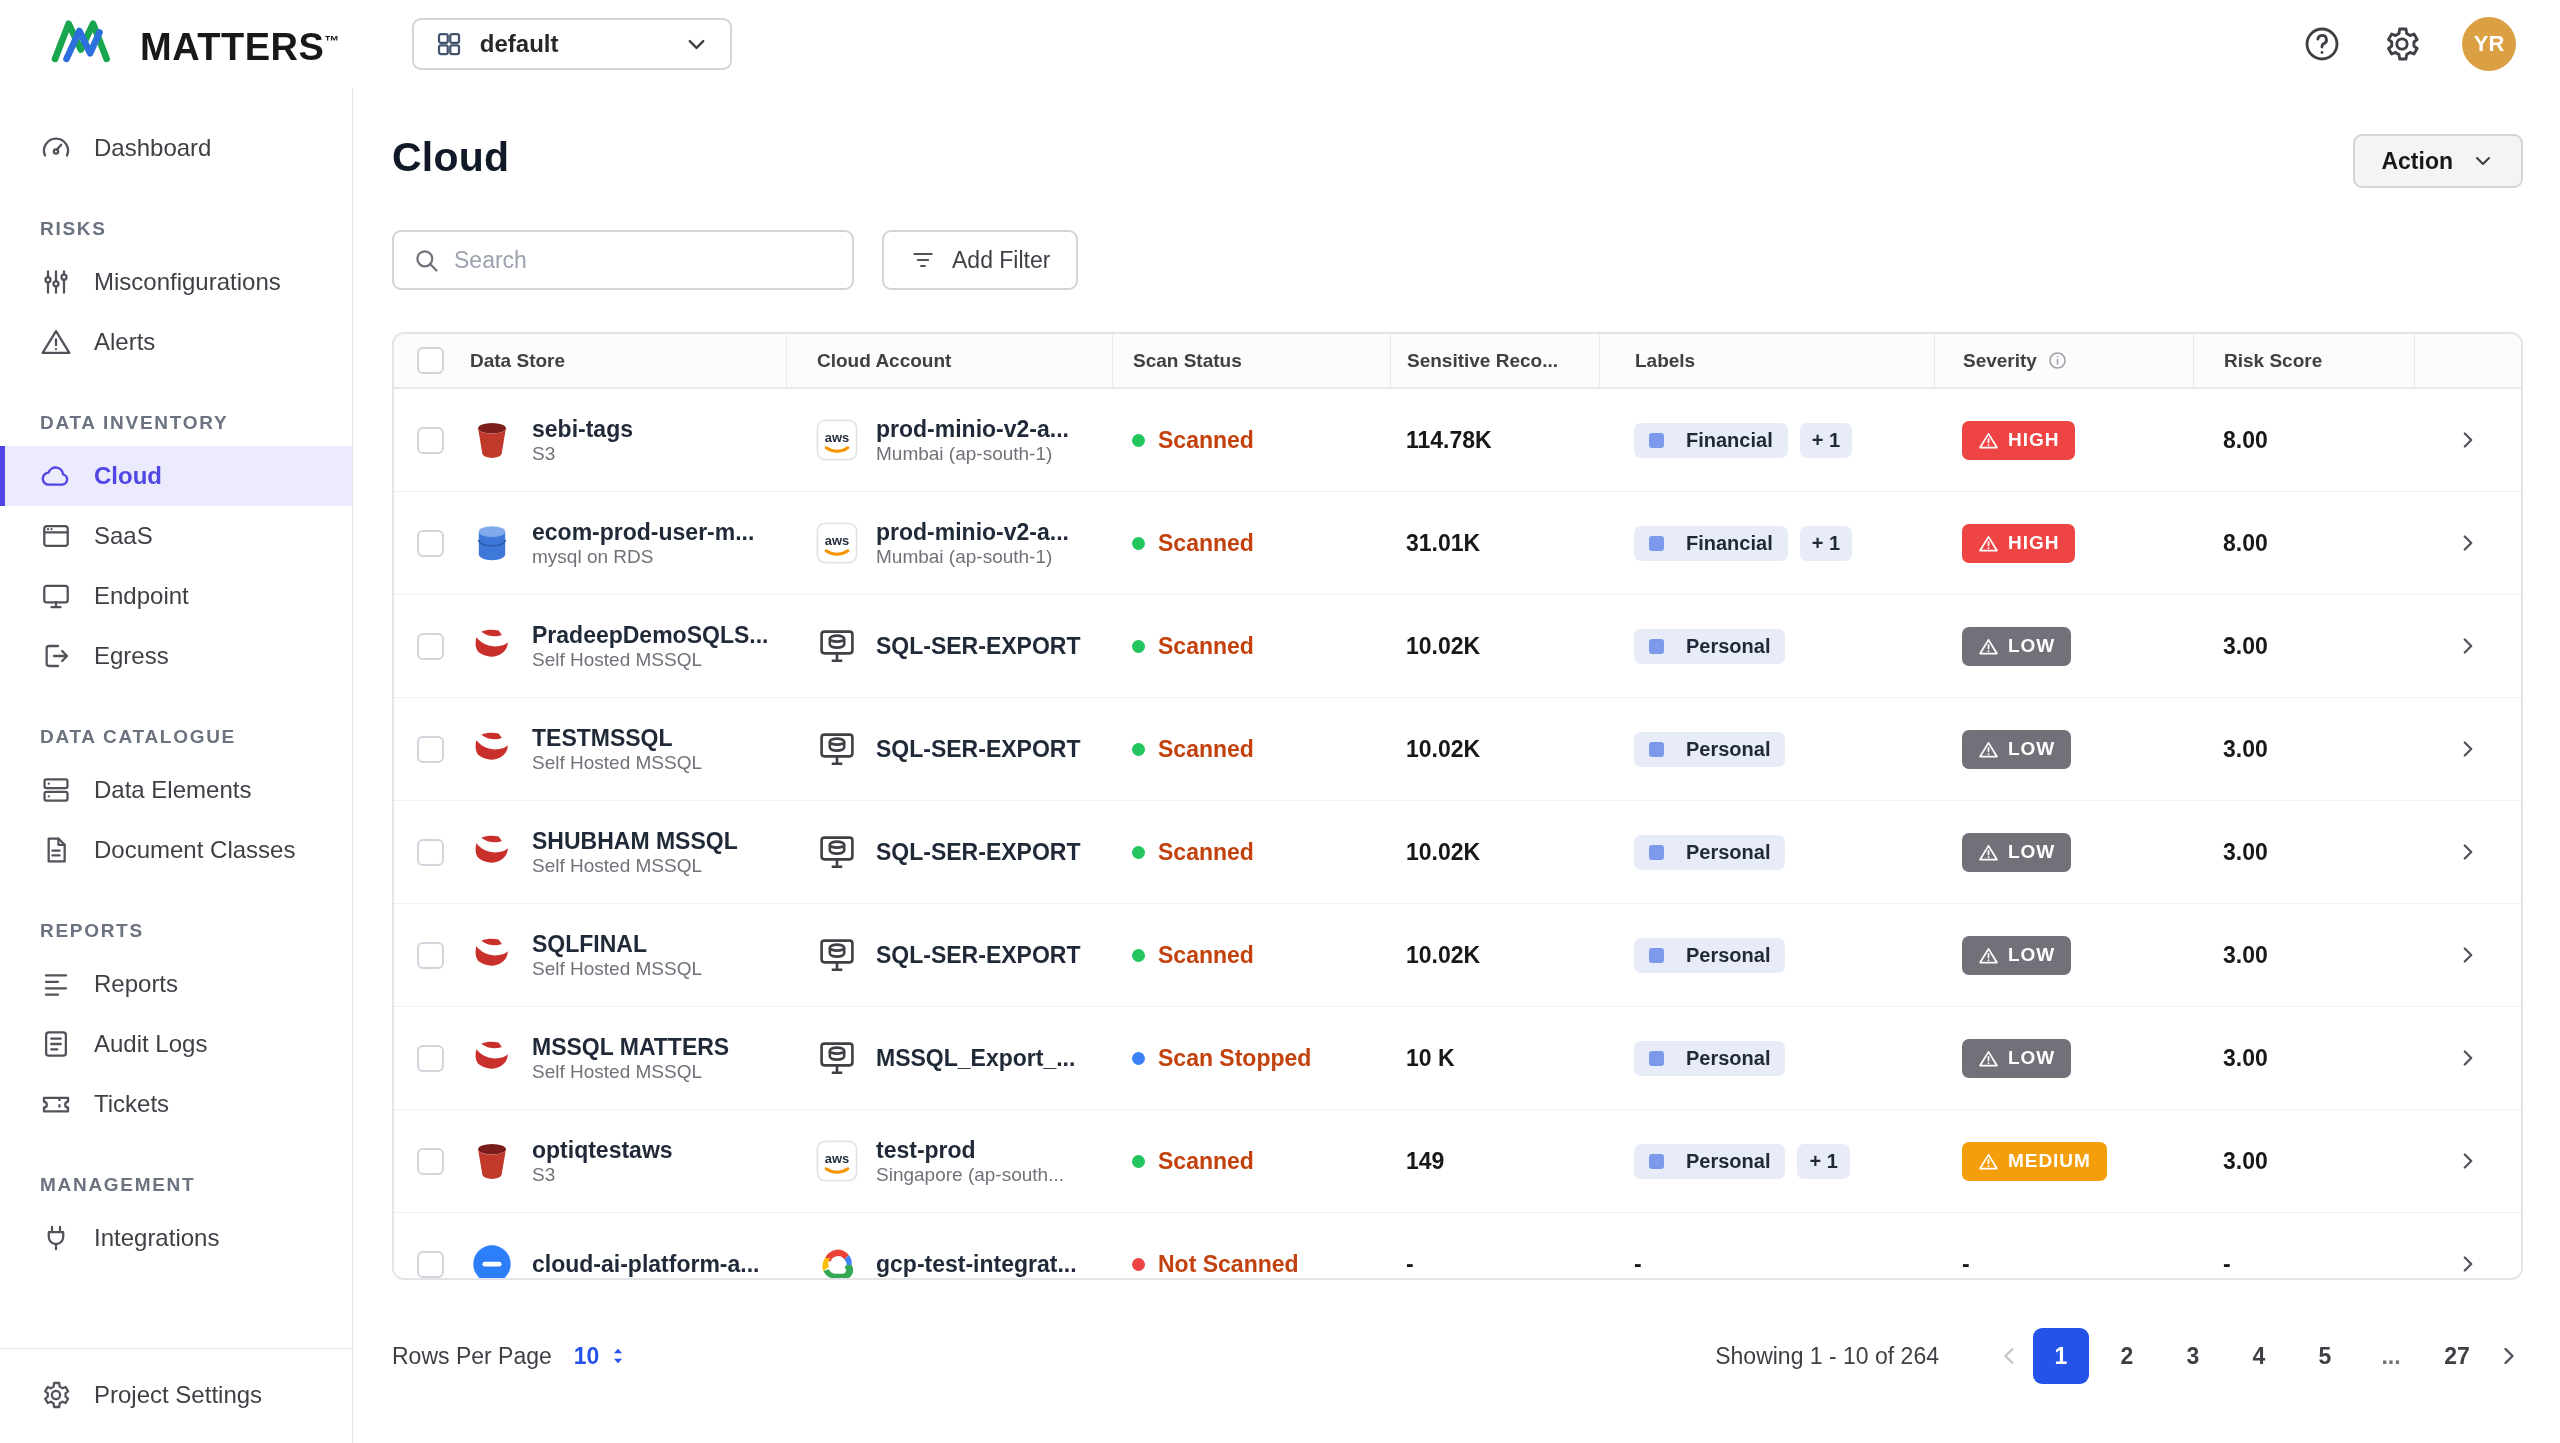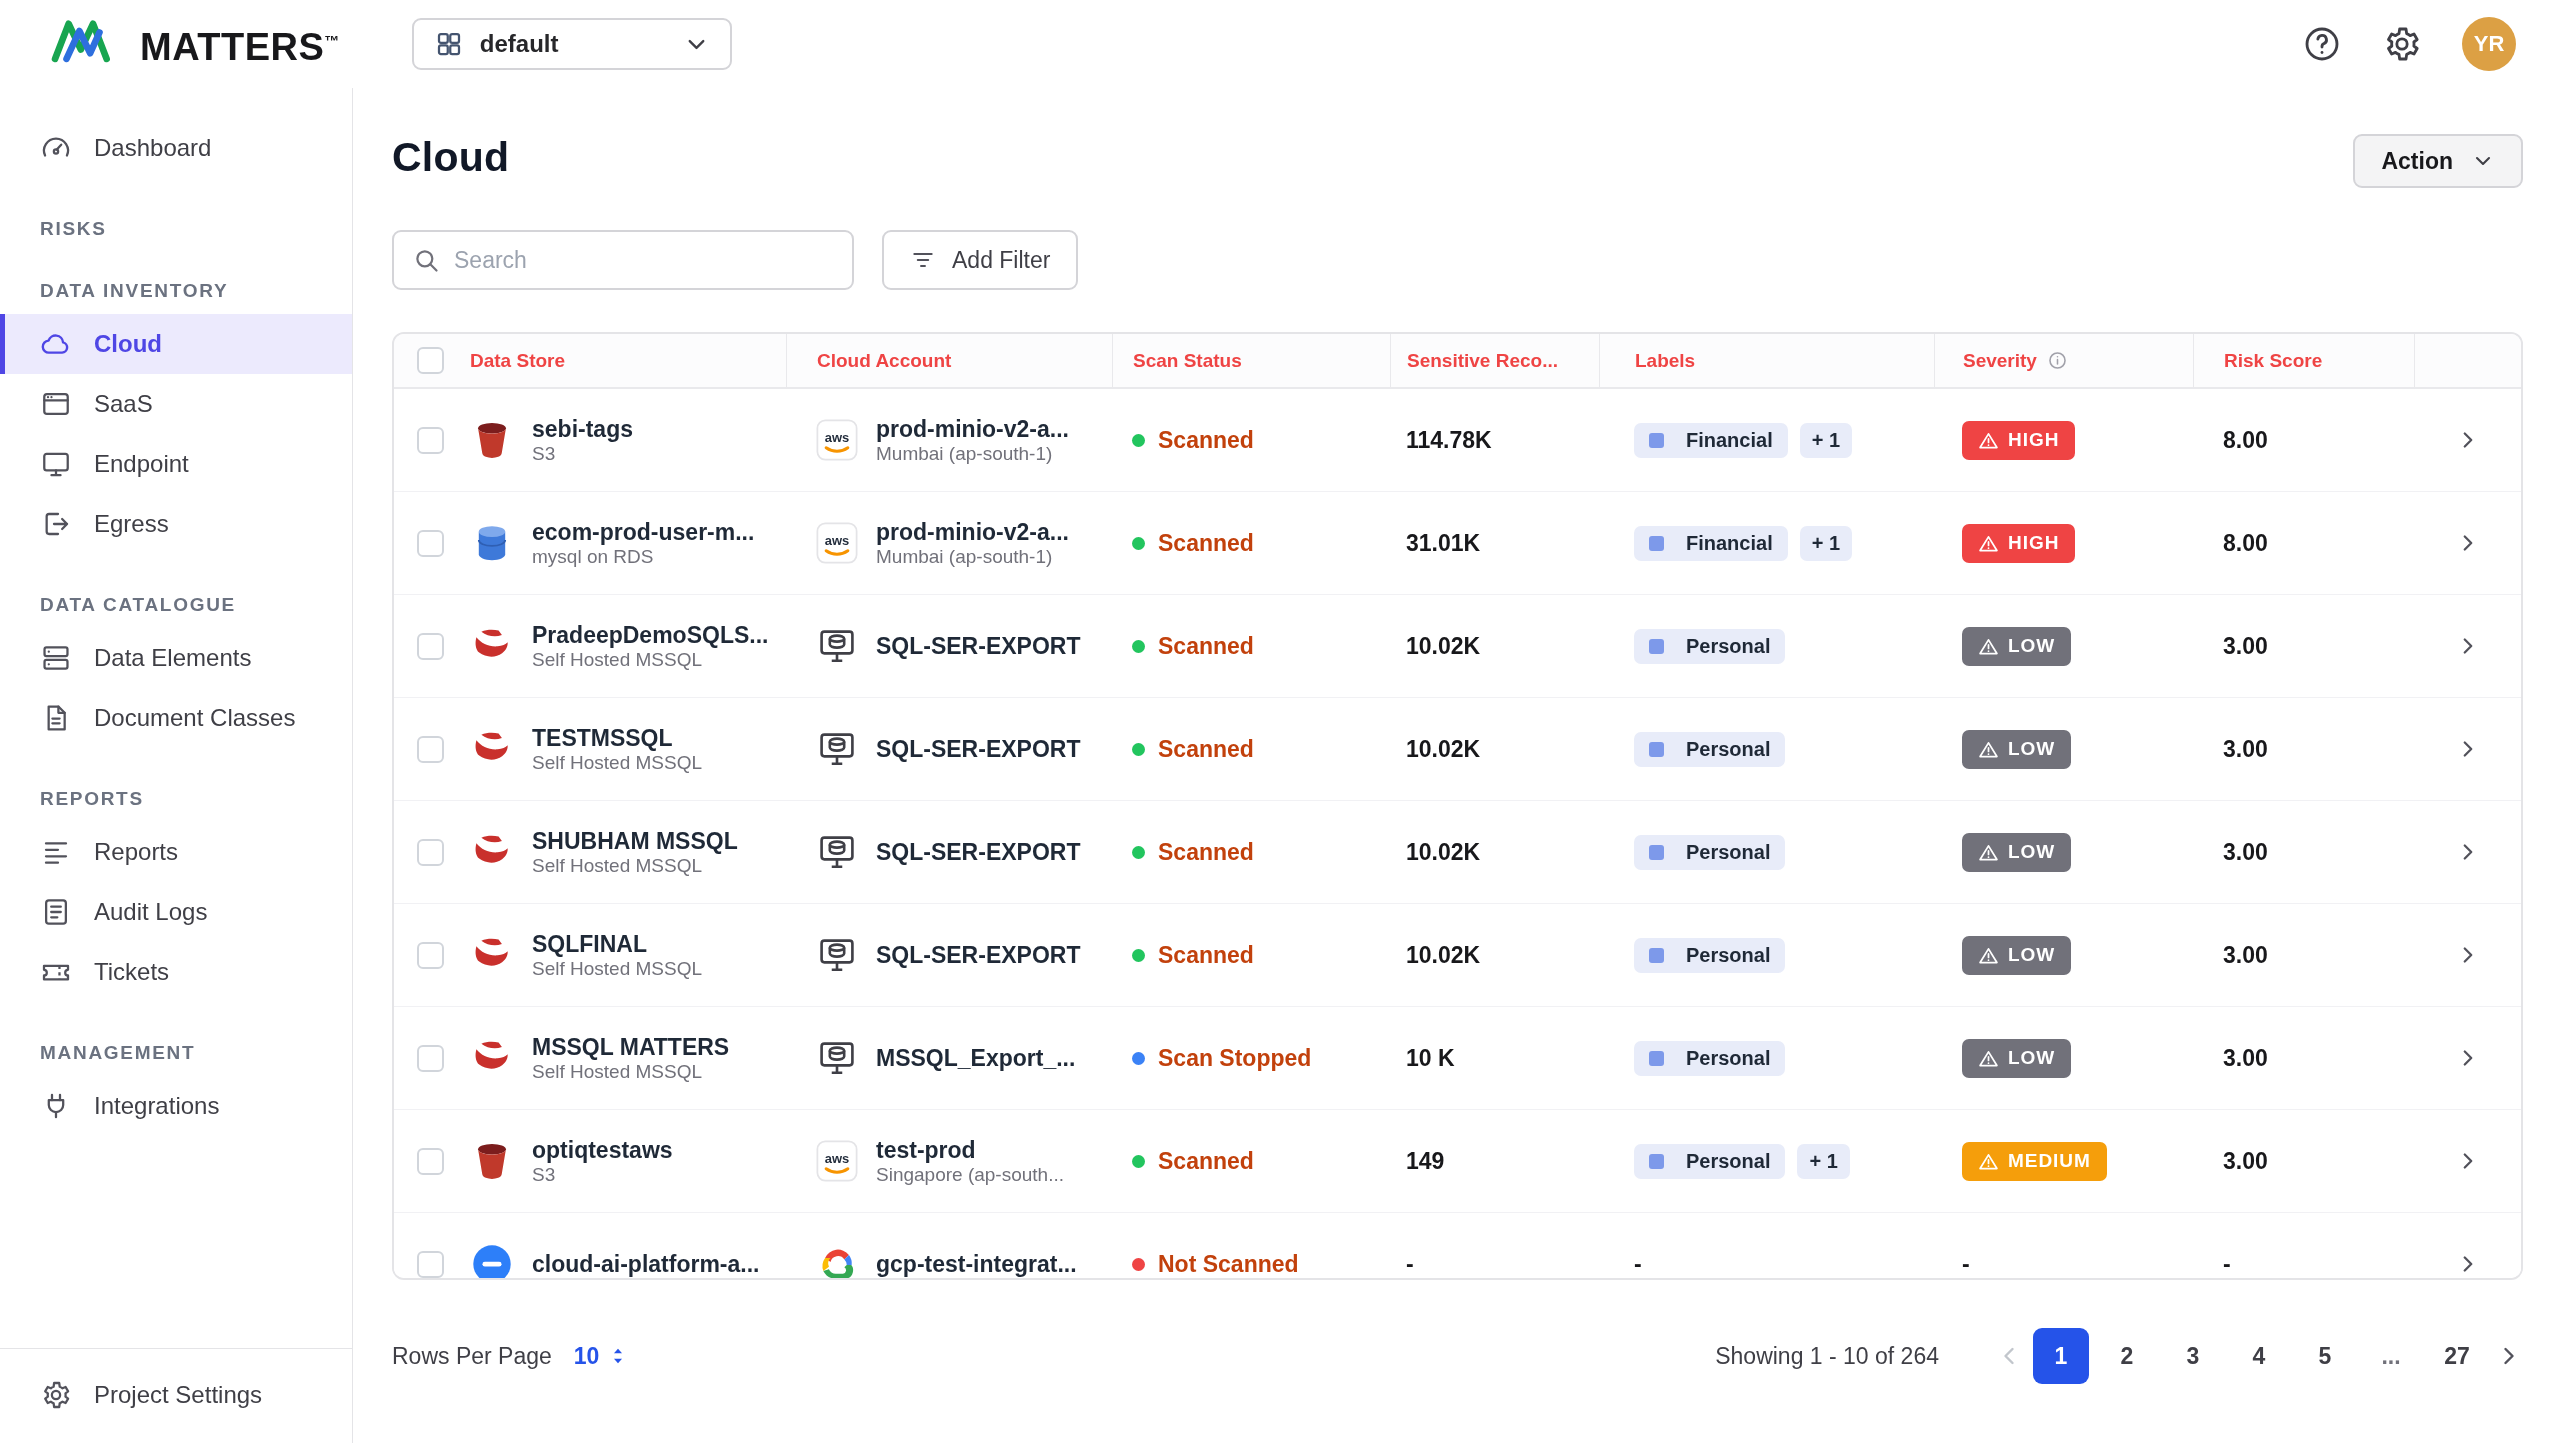--- a/index.html
+++ b/index.html
@@ -48,21 +48,21 @@
   .search-box{display:flex;align-items:center;gap:14px;width:462px;height:60px;border:2px solid #d4d4d8;border-radius:9px;padding:0 18px;background:#fff}
   .search-ic{width:28px;height:28px;color:#71717a;flex:none}
   .search-box input{border:0;outline:0;font-size:23px;width:100%;font-family:inherit;color:#18181b;background:transparent}
   .search-box input::placeholder{color:#9ca3af}
   .add-filter{display:flex;align-items:center;gap:16px;height:60px;border:2px solid #d4d4d8;border-radius:9px;padding:0 26px;font-size:23px;font-weight:500;color:#3f3f46;background:#fff;cursor:pointer}
   .filter-ic{width:26px;height:26px;color:#52525b}
 
   
   .card{margin-top:42px;border:2px solid #e4e4e7;border-radius:12px;height:948px;overflow:hidden;
         --cols:72px 320px 326px 278px 209px 335px 259px 221px 1fr}
-  .thead{display:grid;grid-template-columns:var(--cols);height:55px;align-items:stretch;background:#fcfcfd;border-bottom:2px solid #e9e9ec;color:#ef4444;font-size:19px;font-weight:600}
+  .thead{display:grid;grid-template-columns:var(--cols);height:55px;align-items:stretch;background:#fcfcfd;border-bottom:2px solid #e9e9ec;color:#404040;font-size:19px;font-weight:600}
   .th{display:flex;align-items:center;gap:10px}
   .th.sep{border-left:1.5px solid #e9e9ec}
   .c-check{display:flex;align-items:center;justify-content:center}
   .checkbox{width:27px;height:27px;border:2px solid #d1d5db;border-radius:6px;background:#fff;cursor:pointer;flex:none}
   .p-store{padding-left:4px}
   .p-account{padding-left:30px}
   .p-status{padding-left:20px}
   .p-sensitive{padding-left:16px}
   .p-labels{padding-left:35px}
   .p-severity{padding-left:28px}
@@ -173,20 +173,44 @@
                 <path d="M20.2 17.6a9 9 0 1 0-16.4 0"></path>
                 <path d="M12.6 13.2l3.3-3.7"></path>
                 <circle cx="12" cy="14.7" r="1.6"></circle>
               </svg>
             </span>
     <span class="side-label">Dashboard</span>
   </div>
 
   <div class="side-section">
     <div class="side-sec-title">RISKS</div>
+    <div class="side-sec-items">
+  <div class="side-item">
+    <span class="side-icon svgbox">
+                  <svg viewBox="0 0 24 24" fill="none" stroke="currentColor" stroke-width="1.7" stroke-linecap="round">
+                    <path d="M6 4v4.3M6 12.5V20M12 4v7.3M12 15.5V20M18 4v2.3M18 10.5V20"></path>
+                    <circle cx="6" cy="10.4" r="1.9"></circle>
+                    <circle cx="12" cy="13.4" r="1.9"></circle>
+                    <circle cx="18" cy="8.4" r="1.9"></circle>
+                  </svg>
+                </span>
+    <span class="side-label">Misconfigurations</span>
+  </div>
+
+  <div class="side-item">
+    <span class="side-icon svgbox">
+                  <svg viewBox="0 0 24 24" fill="none" stroke="currentColor" stroke-width="1.7" stroke-linecap="round" stroke-linejoin="round">
+                    <path d="M12 3.8 22 20.2H2z"></path>
+                    <path d="M12 10v4.4"></path>
+                    <path d="M12 17.4v.01"></path>
+                  </svg>
+                </span>
+    <span class="side-label">Alerts</span>
+  </div>
+</div>
   </div>
 
   <div class="side-section">
     <div class="side-sec-title">DATA INVENTORY</div>
     <div class="side-sec-items">
   <div class="side-item active">
     <span class="side-icon svgbox">
                   <svg viewBox="0 0 24 24" fill="none" stroke="currentColor" stroke-width="1.8" stroke-linecap="round" stroke-linejoin="round">
                     <path d="M6.8 18.5h9.8a3.9 3.9 0 0 0 .7-7.7 5.6 5.6 0 0 0-10.9-1.3A4.3 4.3 0 0 0 6.8 18.5z"></path>
                   </svg>

